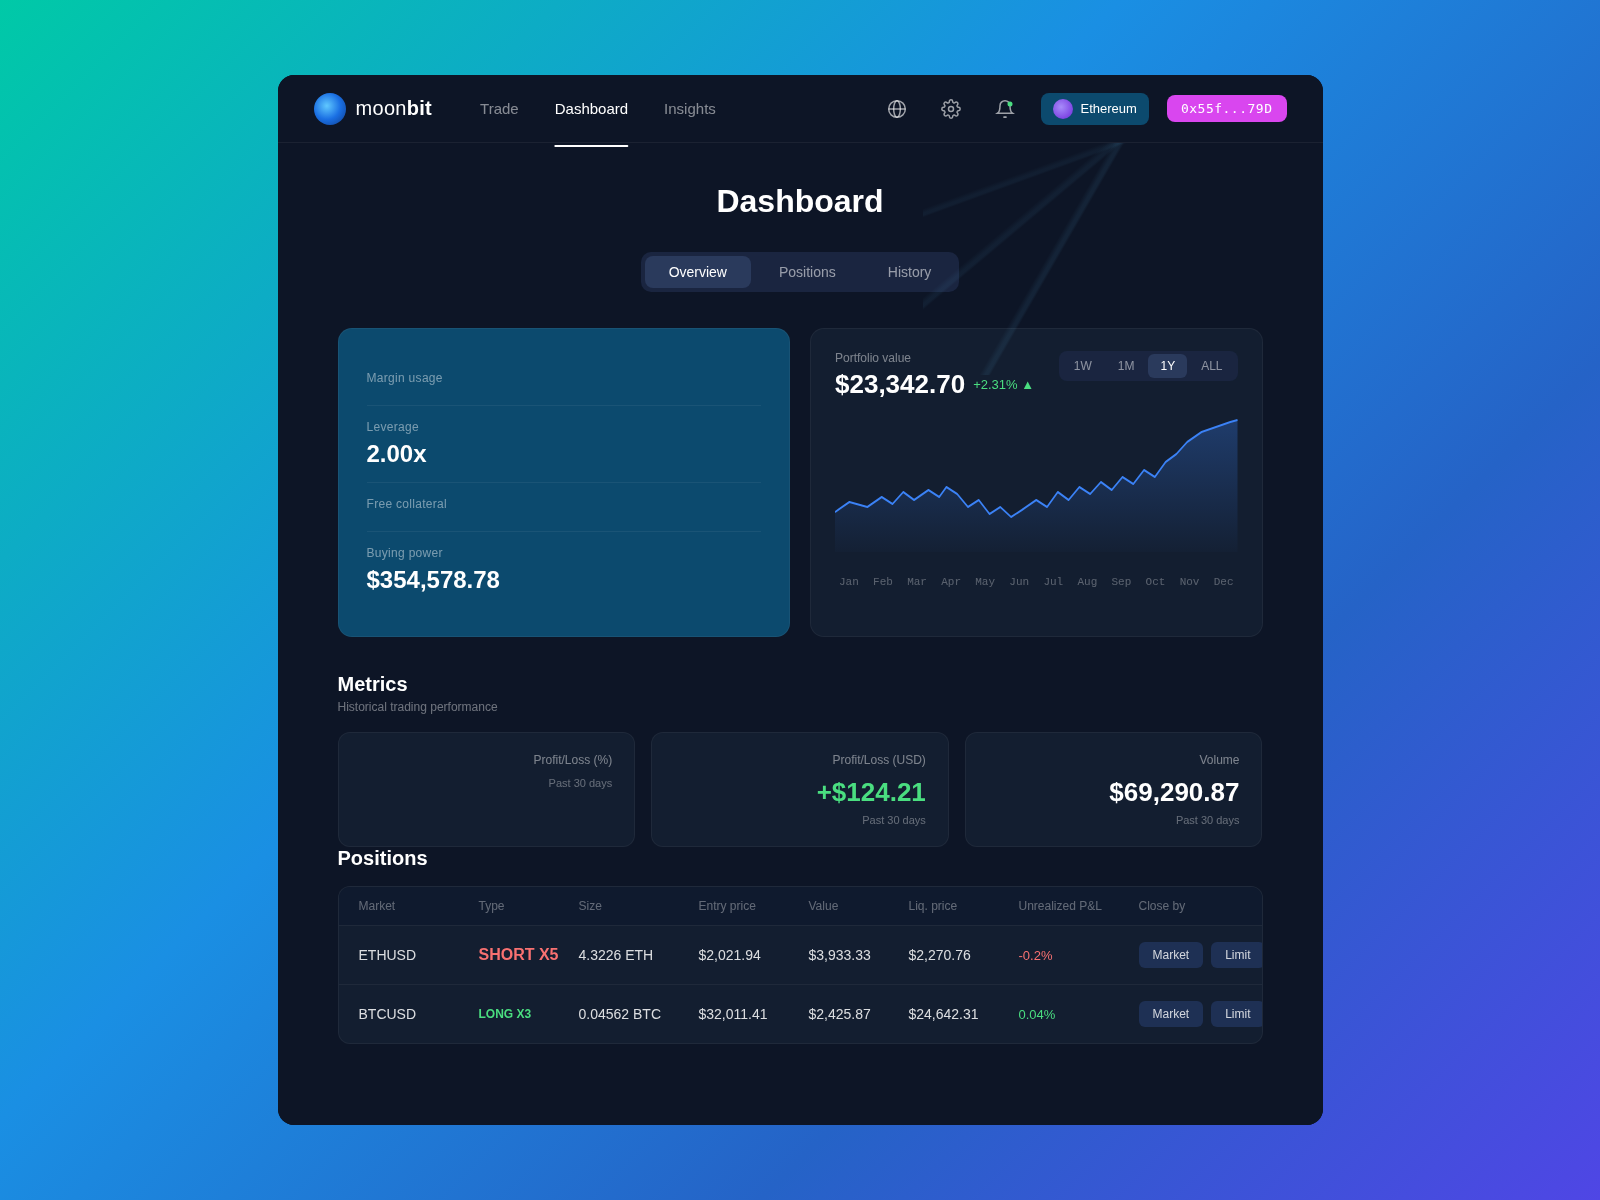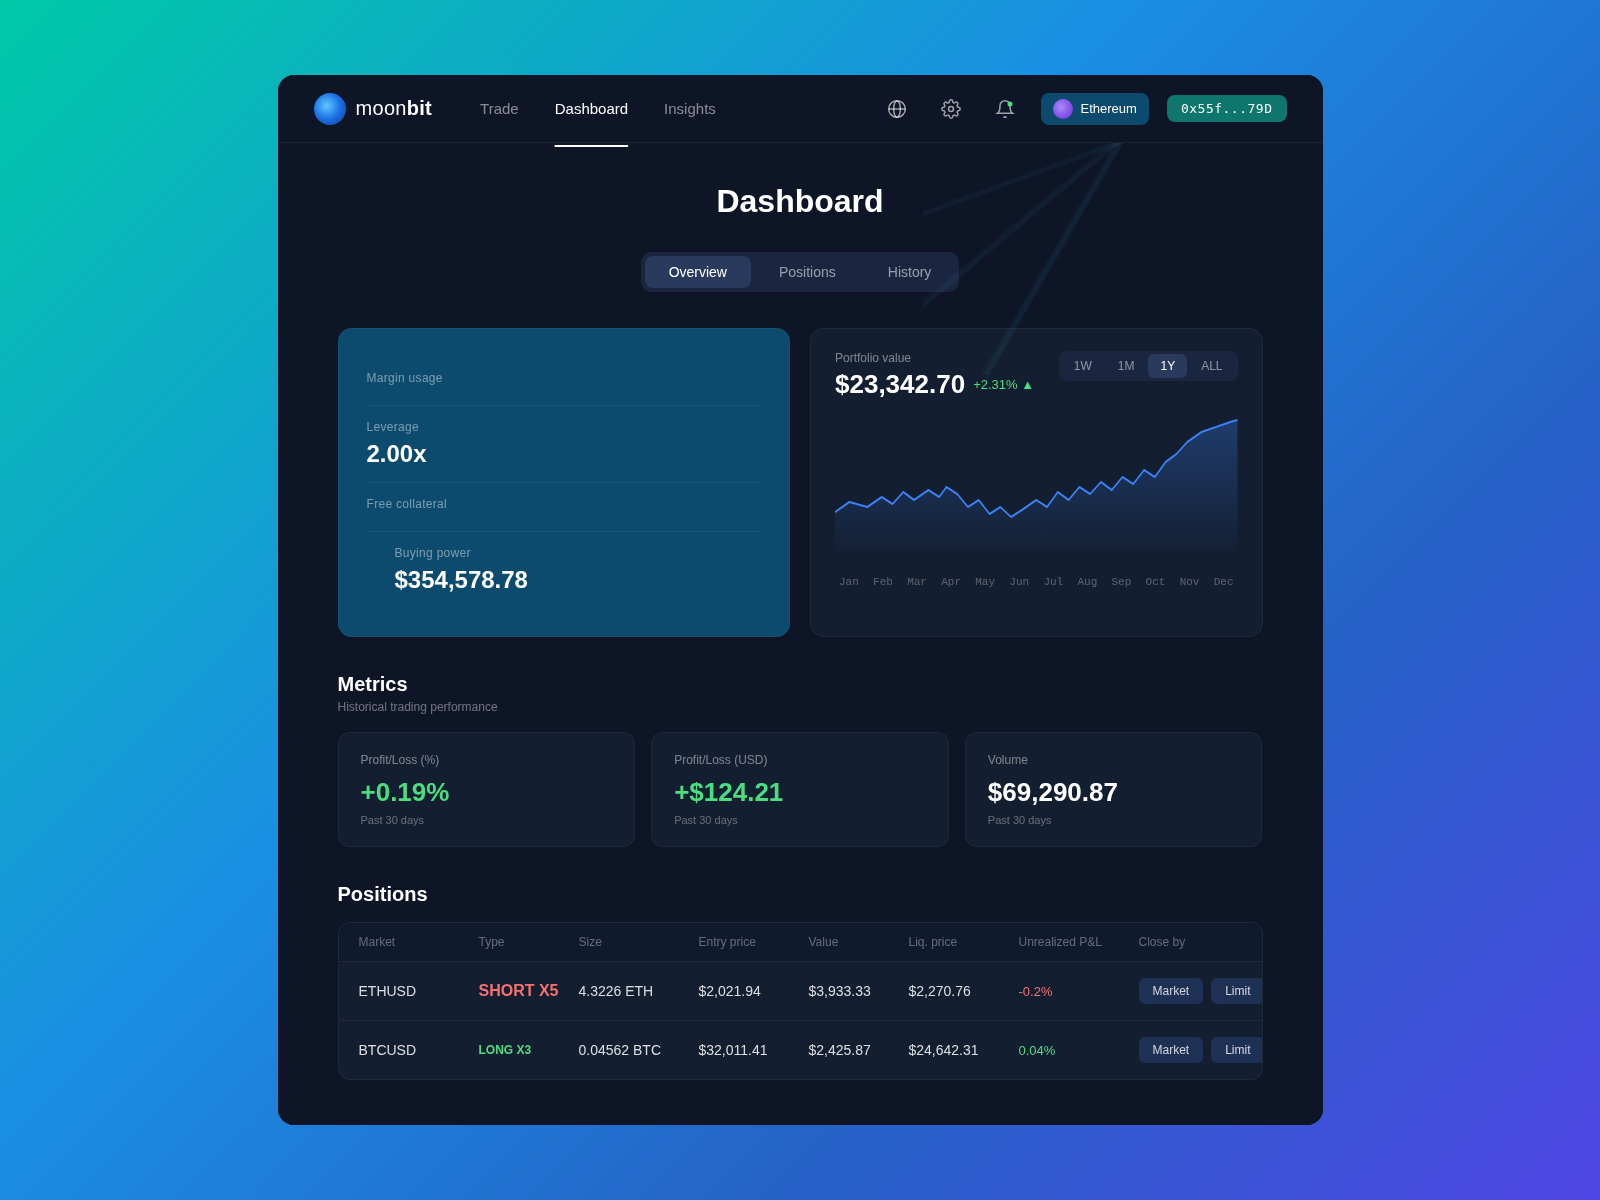--- a/index.html
+++ b/index.html
@@ -125,21 +125,21 @@
     .network-icon {
       width: 20px; height: 20px;
       border-radius: 50%;
       background: radial-gradient(circle at 40% 40%, #a78bfa, #6d28d9);
     }
     .network-label {
       color: #fff;
       font-size: 13px;
     }
     .wallet-btn {
-      background: #0f766e;
+      background: #d946ef;
       border-radius: 8px;
       padding: 6px 14px;
       color: #fff;
       font-size: 13px;
       cursor: pointer;
       font-family: monospace;
       letter-spacing: 0.5px;
     }
     
     .main {
@@ -199,21 +199,21 @@
     }
     .metric-value {
       font-size: 24px;
       font-weight: 600;
       color: #fff;
     }
     .metric-item {
       padding: 14px 0;
       border-bottom: 1px solid rgba(255,255,255,0.06);
     }
-    .metric-item:last-child { border-bottom: none; margin-left: 28px; }
+    .metric-item:last-child { border-bottom: none; }
     
     .chart-card {
       background: #131e30;
       border-radius: 14px;
       padding: 22px 24px 16px;
       border: 1px solid rgba(255,255,255,0.05);
     }
     .chart-header {
       display: flex;
       align-items: flex-start;
@@ -285,21 +285,21 @@
     }
     .section-subtitle {
       font-size: 12px;
       color: rgba(255,255,255,0.4);
       margin-bottom: 18px;
     }
     .metrics-grid {
       display: grid;
       grid-template-columns: 1fr 1fr 1fr;
       gap: 16px;
-      margin-bottom: 36px;
+      text-align: right;
     }
     .metric-card {
       background: #131e30;
       border-radius: 12px;
       padding: 20px 22px;
       border: 1px solid rgba(255,255,255,0.05);
     }
     .metric-card-label {
       font-size: 12px;
       color: rgba(255,255,255,0.45);
@@ -496,21 +496,20 @@
         </div>
       </div>
     </div>
 
     <div>
       <div class="section-title">Metrics</div>
       <div class="section-subtitle">Historical trading performance</div>
       <div class="metrics-grid">
         <div class="metric-card">
           <div class="metric-card-label">Profit/Loss (%)</div>
-          <div class="metric-card-value green">+0.19%</div>
           <div class="metric-card-period">Past 30 days</div>
         </div>
         <div class="metric-card">
           <div class="metric-card-label">Profit/Loss (USD)</div>
           <div class="metric-card-value green">+$124.21</div>
           <div class="metric-card-period">Past 30 days</div>
         </div>
         <div class="metric-card">
           <div class="metric-card-label">Volume</div>
           <div class="metric-card-value white">$69,290.87</div>

